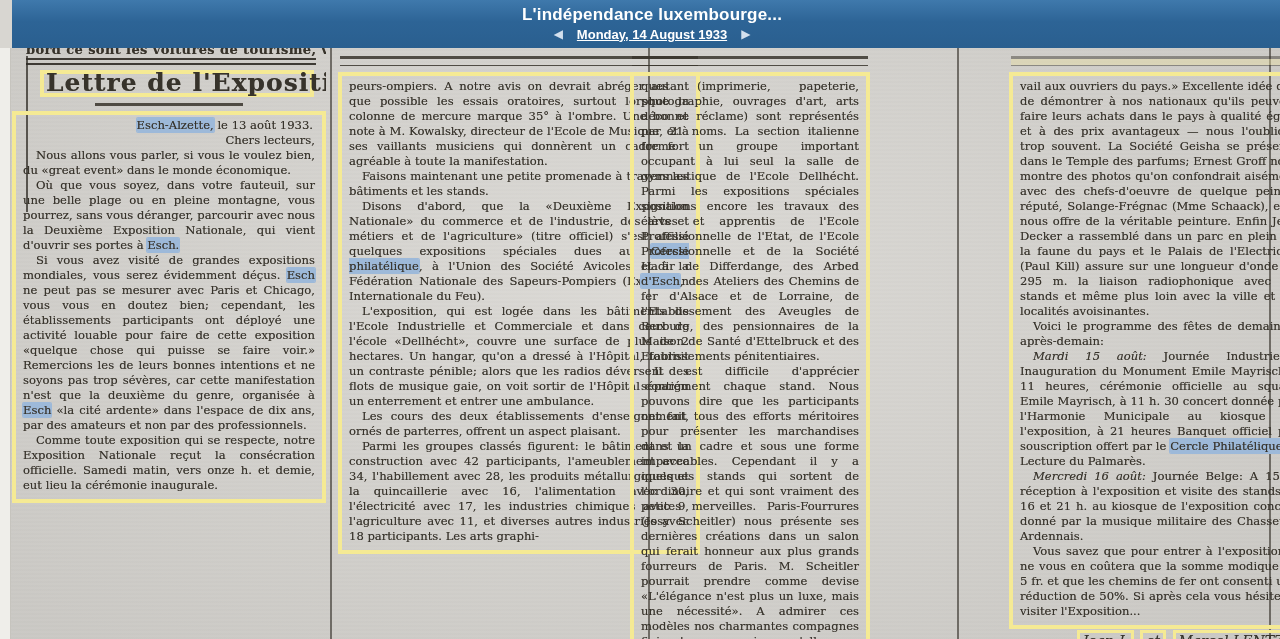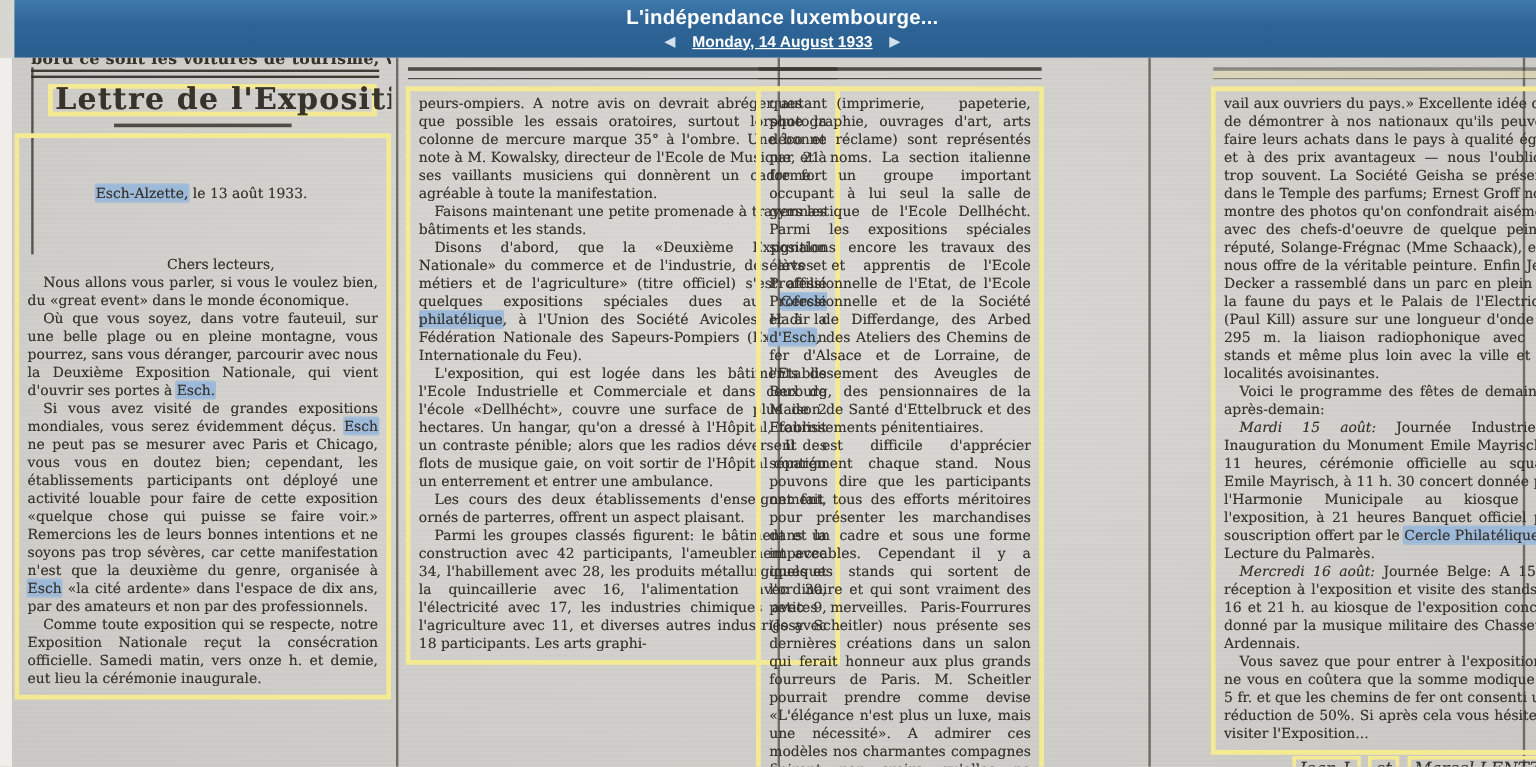--- a/index.html
+++ b/index.html
@@ -22,22 +22,22 @@
     color:#37332b;}
   .edge-left{position:absolute;left:0;top:0;width:10px;height:591px;background:#efeeea;
     border-right:1px solid #c6c4be;}
   .divider{position:absolute;top:0;width:2px;height:591px;background:#4f4b44;opacity:.75;}
   .vrule1{position:absolute;width:2px;background:#3a362f;opacity:.8;}
   
   .col{position:absolute;top:0;height:591px;overflow:hidden;font-size:11.6px;line-height:15px;
     text-align:justify;text-shadow:0 0 .5px rgba(55,50,42,.55);}
   .col p{margin:0;text-indent:13px;}
   .col p.flush{text-indent:0;}
-  .col p.dateline{text-align:center;text-indent:0;padding-right:2px;margin-top:36px;}
-  .col p.salutation{text-align:center;text-indent:30px;margin-top:44px;}
+  .col p.dateline{text-align:right;text-indent:0;padding-right:2px;}
+  .col p.salutation{text-align:right;text-indent:30px;}
   .hl{background:var(--hl);box-shadow:0 0 0 1px var(--hl);border-radius:1px;}
   .it{font-style:italic;}
   .ybox{border:4px solid var(--ybox);}
   .bodybox{padding:3px 7px 6px 7px;}
   
   .cuttext{margin:-6px 0 0 14px;white-space:nowrap;overflow:hidden;font-weight:bold;
     font-size:13px;letter-spacing:.4px;height:14px;}
   .dblrule{height:3px;border-top:2px solid #2f2b25;border-bottom:2px solid #2f2b25;
     margin:2px 10px 0 14px;opacity:.9;}
   .headline-box{margin:5px 12px 0 28px;text-align:center;padding:1px 2px 3px 2px;}

